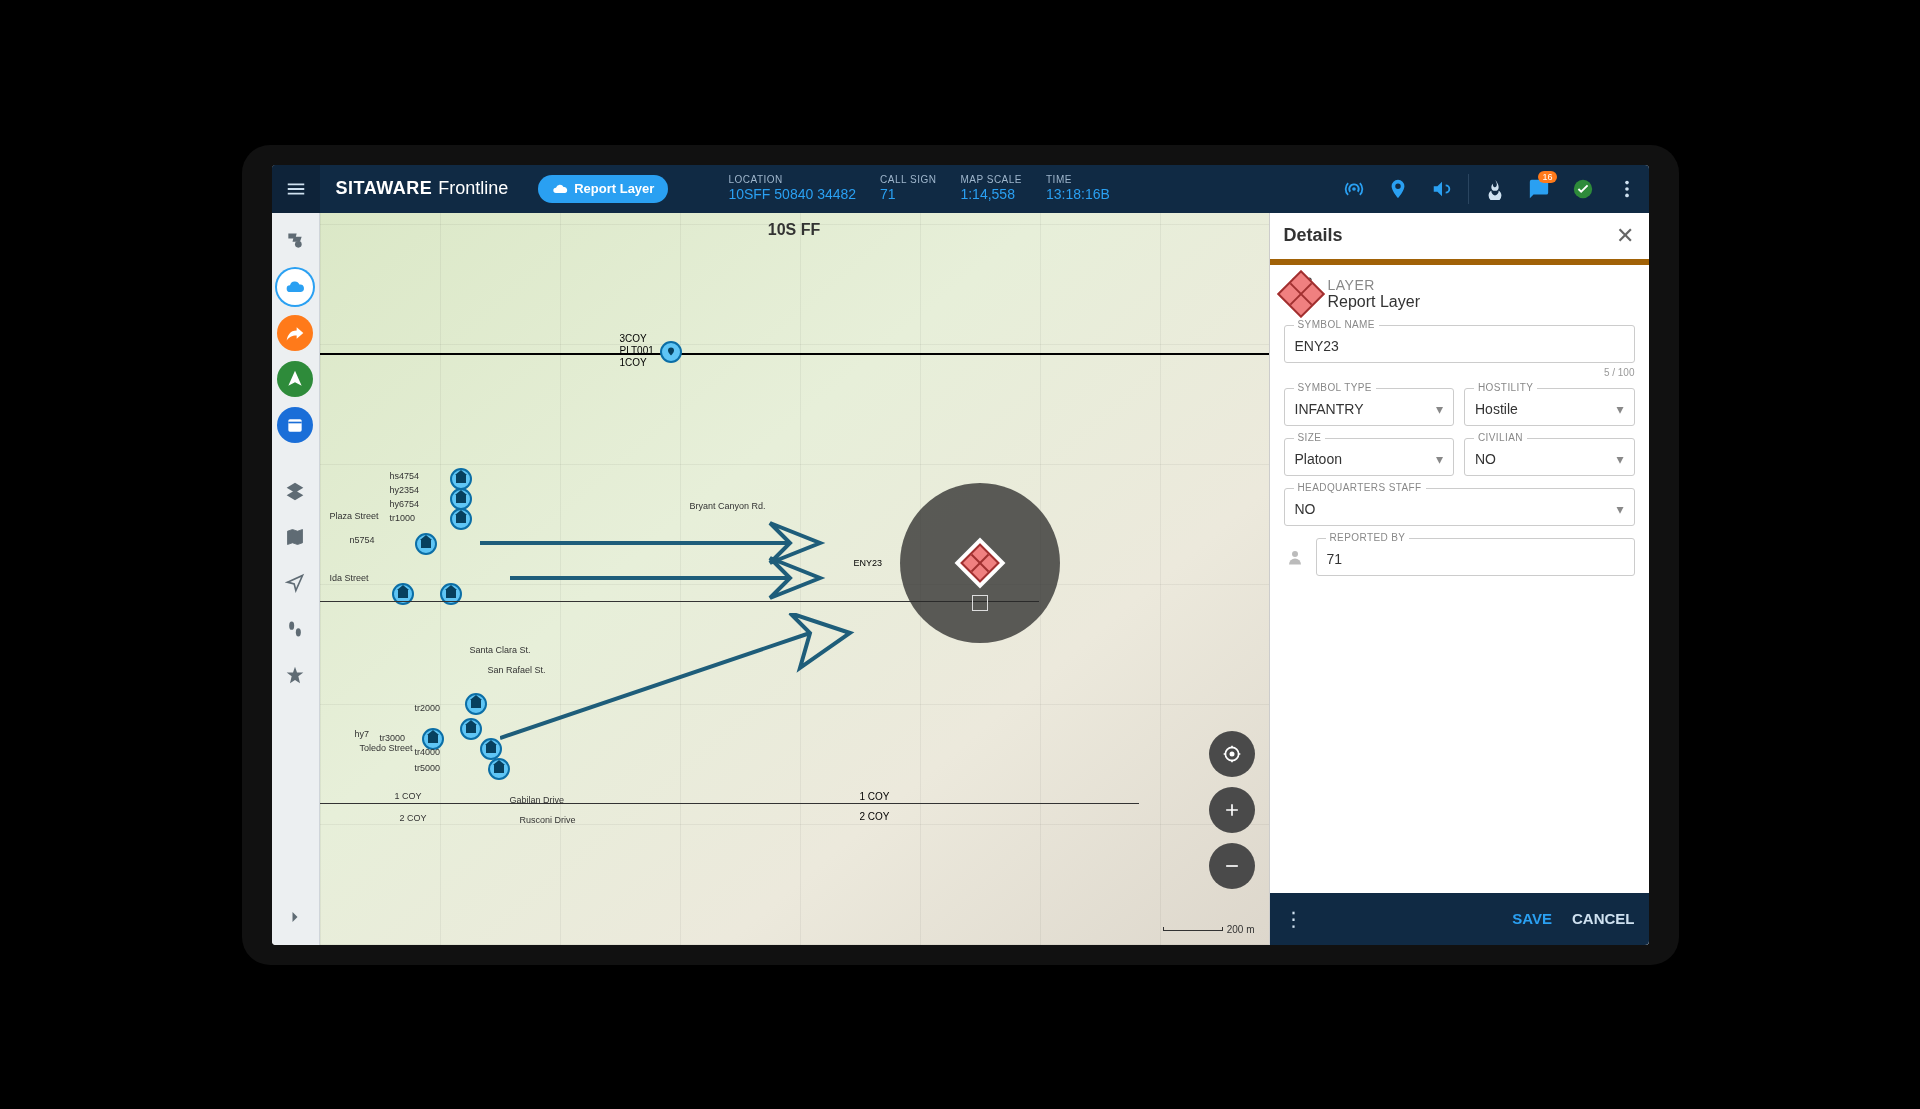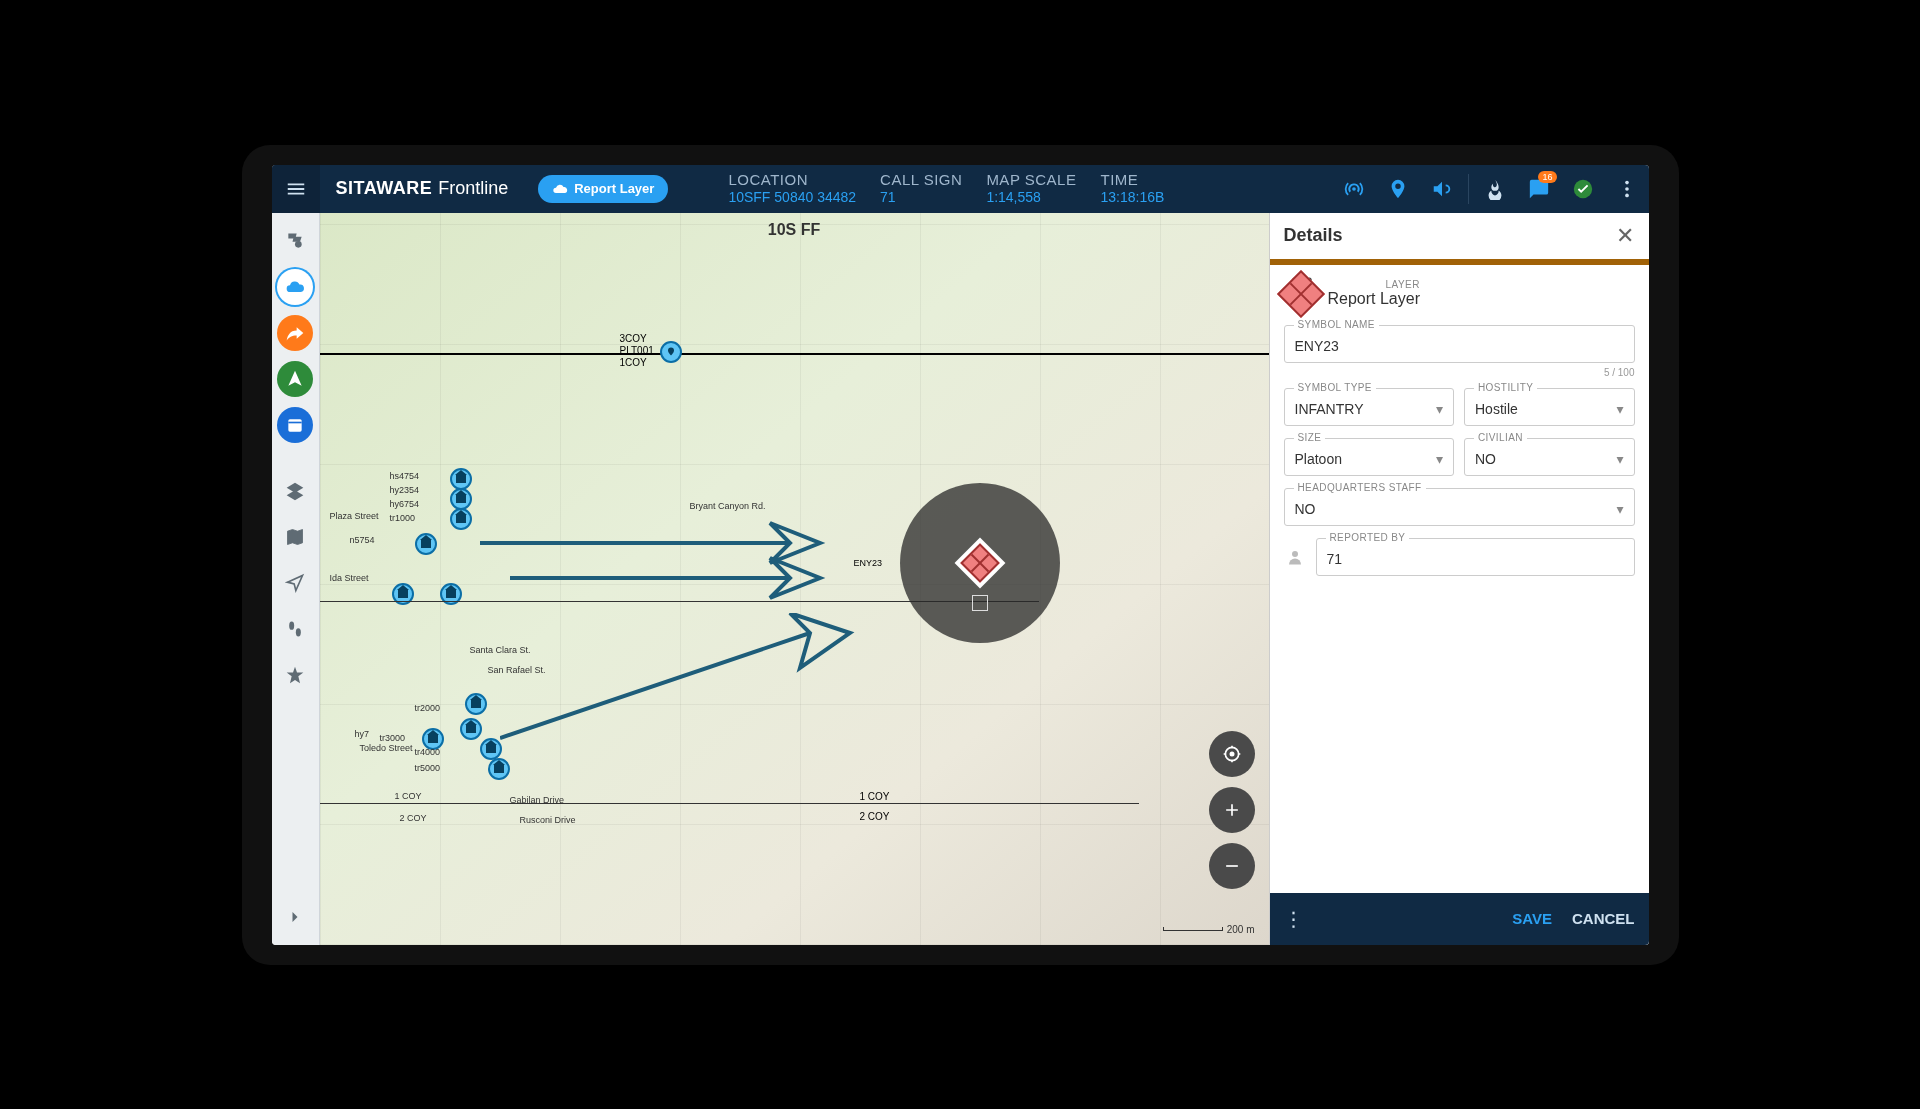--- a/index.html
+++ b/index.html
@@ -11,21 +11,21 @@
   .topbar .left { display: flex; align-items: center; height: 100%; }
   .hamburger { width: 48px; height: 48px; display: flex; align-items: center; justify-content: center; background: #0e2339; cursor: pointer; }
   .hamburger svg { width: 22px; height: 22px; fill: #cfe1f0; }
   .brand { padding: 0 16px; font-size: 18px; display: flex; align-items: baseline; gap: 6px; }
   .brand strong { font-weight: 700; letter-spacing: .5px; }
   .brand span { font-weight: 300; }
   .pill { background: #2aa0f2; color: #fff; border-radius: 20px; padding: 6px 14px; display: flex; align-items: center; gap: 6px; margin-left: 14px; font-size: 13px; font-weight: 600; cursor: pointer; }
   .pill svg { width: 16px; height: 16px; fill: #fff; }
   .status-group { display: flex; gap: 24px; margin-left: 60px; }
   .status-item { display: flex; flex-direction: column; line-height: 1.2; }
-  .status-item .lbl { font-size: 15px; color: #9fb6cc; letter-spacing: .5px; }
+  .status-item .lbl { font-size: 10px; color: #9fb6cc; letter-spacing: .5px; }
   .status-item .val { font-size: 14px; color: #2aa0f2; }
   .topbar .right { margin-left: auto; display: flex; align-items: center; height: 100%; }
   .icon-btn { width: 44px; height: 48px; display: flex; align-items: center; justify-content: center; cursor: pointer; position: relative; }
   .icon-btn svg { width: 22px; height: 22px; }
   .vdiv { width: 1px; height: 30px; background: #2a4560; margin: 0 4px; }
   .badge { position: absolute; top: 6px; right: 4px; background: #ff7a1a; color: #fff; border-radius: 8px; font-size: 9px; padding: 1px 4px; }
   
   .main { flex: 1; display: flex; overflow: hidden; }
   .sidebar { width: 48px; background: #eceff1; display: flex; flex-direction: column; align-items: center; padding-top: 10px; gap: 10px; border-right: 1px solid #d0d5da; }
   .side-ic { width: 36px; height: 36px; border-radius: 50%; display: flex; align-items: center; justify-content: center; cursor: pointer; }
@@ -68,21 +68,21 @@
   .panel-head { display:flex; align-items:center; padding: 10px 14px; border-bottom:6px solid #a16207;text-align:right;}
   .panel-head h2{ font-size:18px; color:#333; font-weight:600;}
   .panel-head .x{ margin-left:auto; cursor:pointer; color:#666; font-size:22px;}
   .panel-body{ flex:1; overflow-y:auto; padding: 12px 14px 4px;}
   .layer-row{display:flex; align-items:center; gap:10px; margin-bottom:14px; position:relative;}
   .layer-row .dots{position:absolute; top:-6px; left:8px; letter-spacing:2px; color:#444;}
   .layer-row .mini-diamond{width:34px;height:34px;transform:rotate(45deg);background:#f08080;border:2px solid #a03030;}
   .layer-row .mini-diamond::before,.layer-row .mini-diamond::after{content:"";position:absolute;background:#a03030;}
   .layer-row .mini-diamond::before{left:50%;top:0;bottom:0;width:2px;transform:translateX(-50%);}
   .layer-row .mini-diamond::after{top:50%;left:0;right:0;height:2px;transform:translateY(-50%);}
-  .layer-txt .l1{font-size:10px;color:#888;letter-spacing:.5px;text-align:right;}
+  .layer-txt .l1{font-size:14px;color:#888;letter-spacing:.5px;}
   .layer-txt .l2{font-size:16px;color:#333;}
   .fld{ margin-bottom:12px; position:relative;}
   .fld label{ font-size:10px; color:#888; letter-spacing:.4px; display:block; position:absolute; top:-6px; left:10px; background:#fff; padding:0 4px;}
   .fld input,.fld .select{ width:100%; border:1px solid #ccc; border-radius:3px; padding:12px 10px 8px; font-size:14px; color:#333; background:#fff;}
   .fld .select{ display:flex; justify-content:space-between; align-items:center; cursor:pointer;}
   .fld .caret{color:#888;}
   .row2{display:flex; gap:10px;}
   .row2 .fld{flex:1;}
   .counter{ text-align:right; font-size:10px; color:#999; margin-top:-8px; margin-bottom:10px;}
   .iconfld{display:flex; align-items:center; gap:10px; margin-bottom:12px;}

